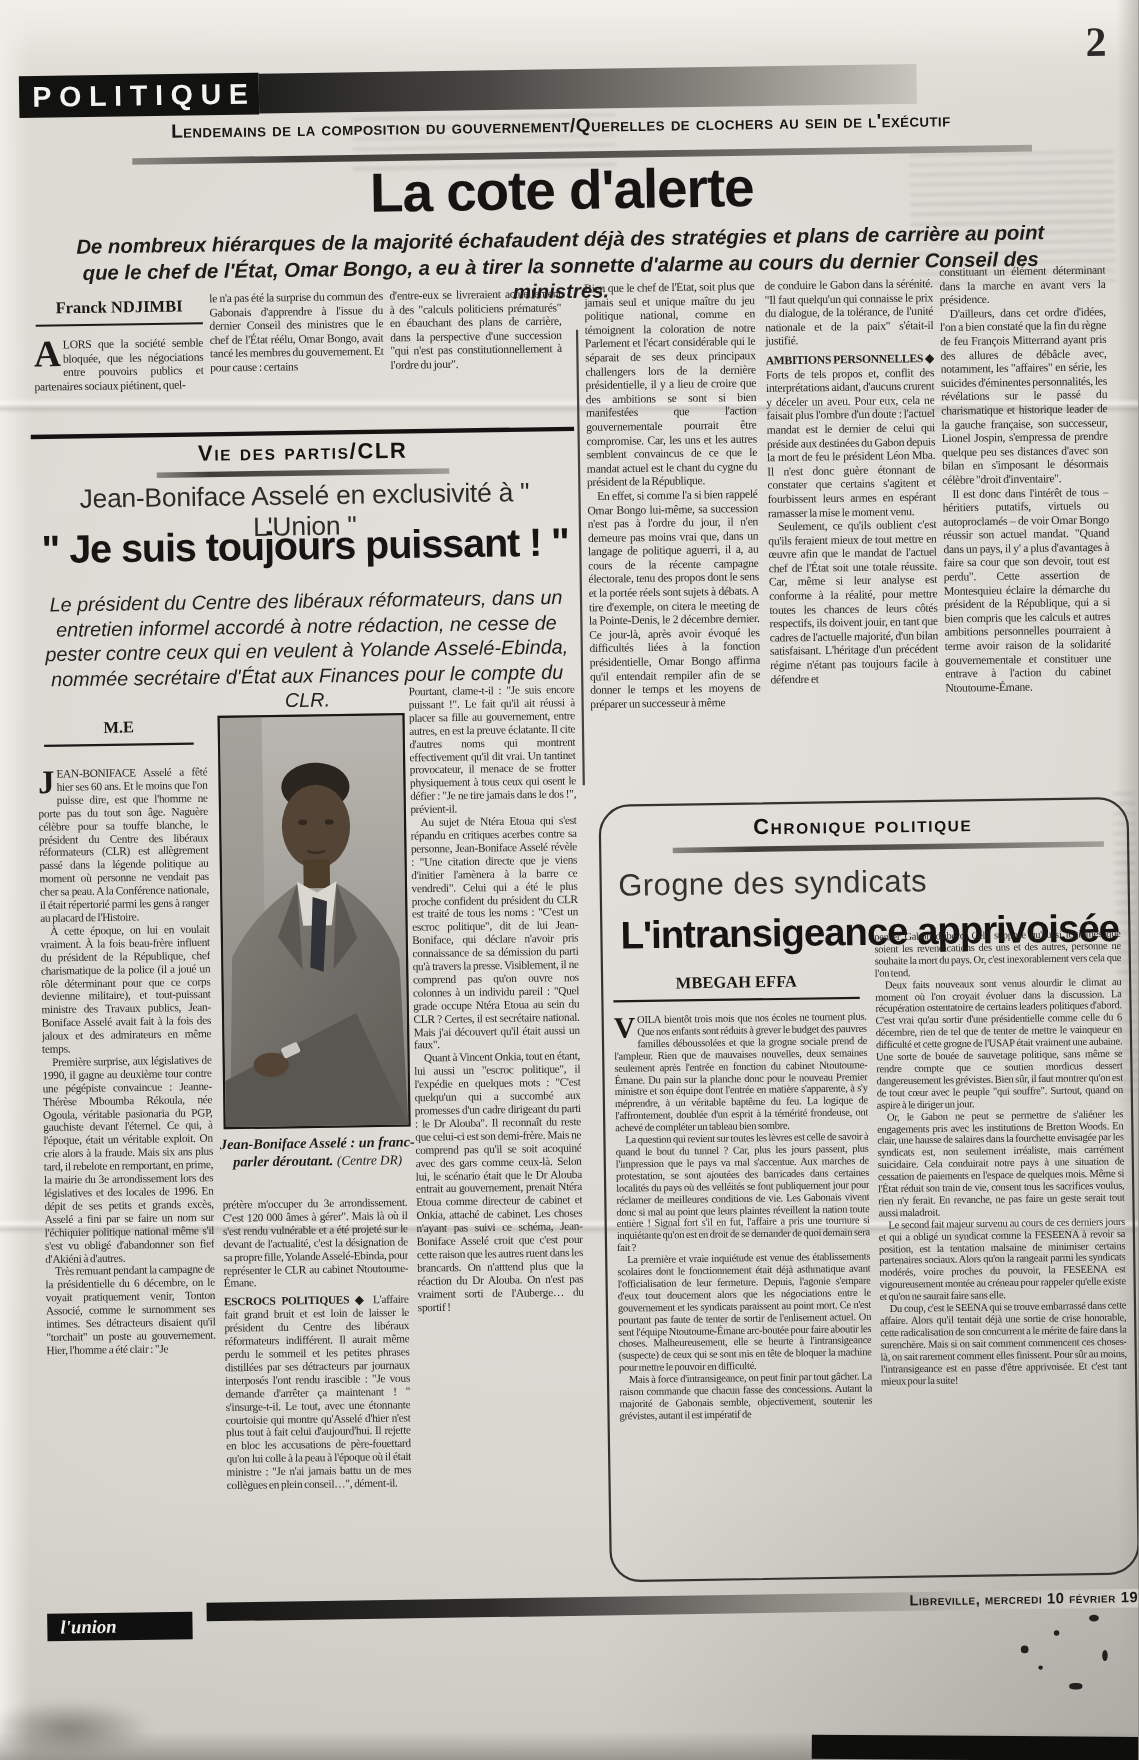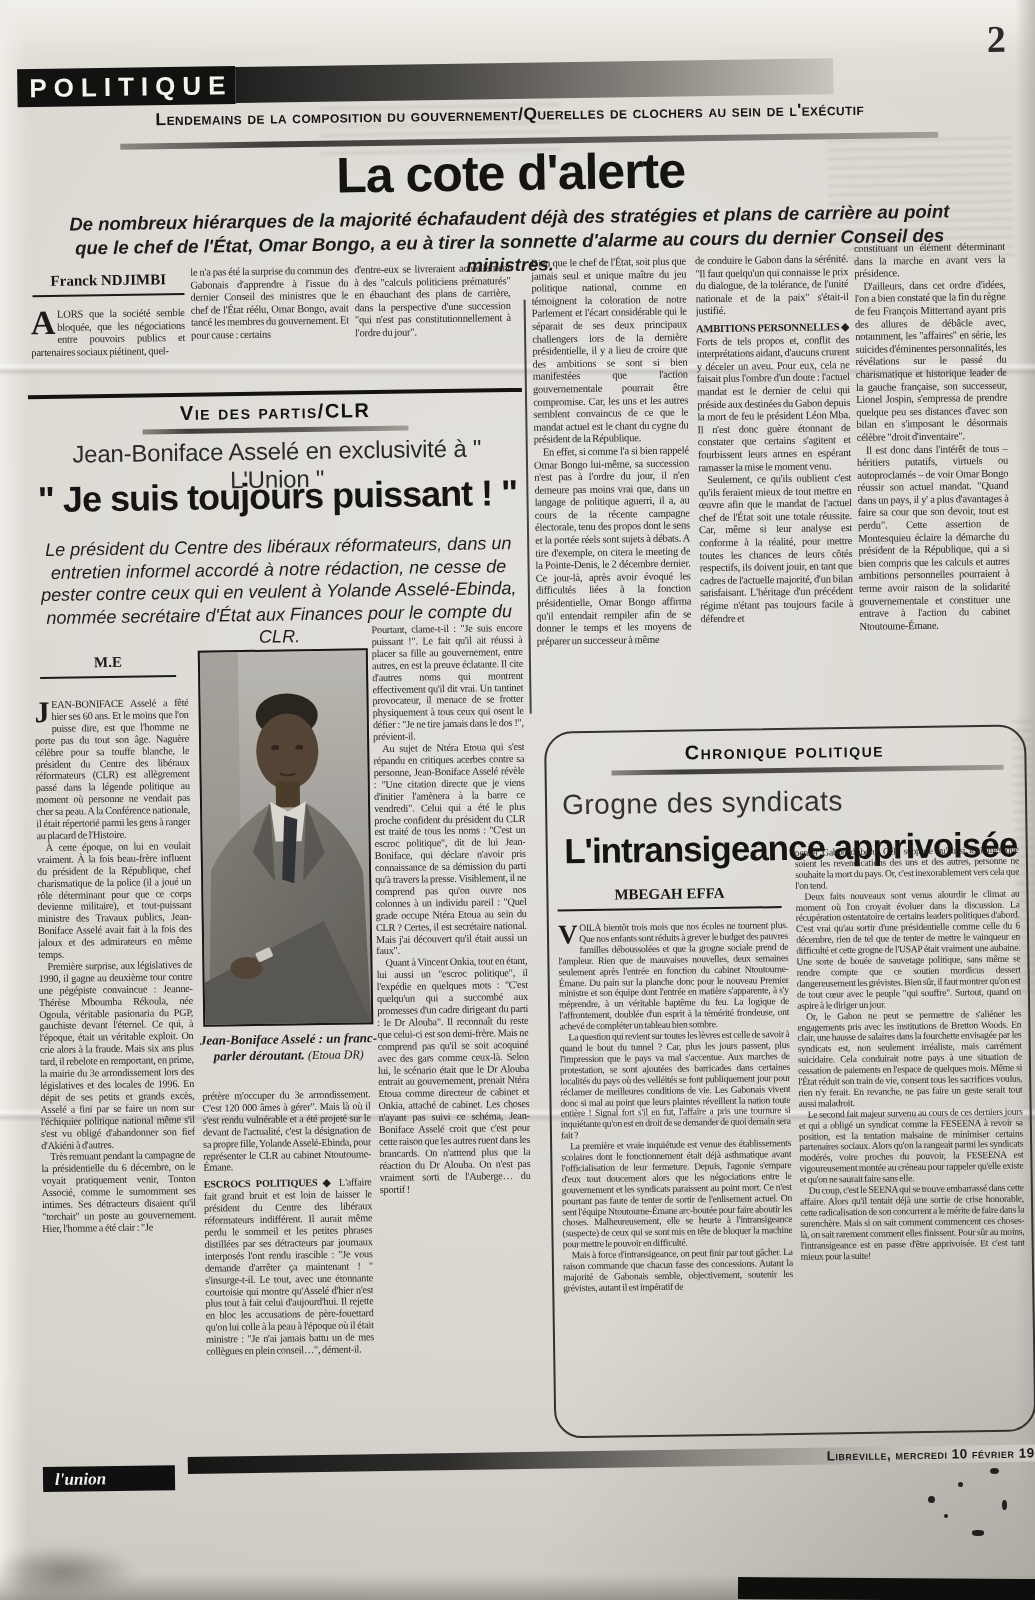--- a/index.html
+++ b/index.html
@@ -169,21 +169,21 @@
         <path d="M68,152 L50,200 L72,230 Z" fill="#4c4944" opacity="0.8"></path>
         <path d="M104,152 L122,202 L100,230 Z" fill="#4c4944" opacity="0.8"></path>
         <path d="M0,330 L120,270 L166,372 L0,372 Z" fill="#514e49"></path>
         <ellipse cx="42" cy="316" rx="16" ry="11" fill="#4b3a2c"></ellipse>
         <rect x="52" y="298" width="16" height="10" rx="2" fill="#c9c6bf" transform="rotate(-24 60 303)"></rect>
         <rect x="0" y="0" width="166" height="372" fill="#ffffff" opacity="0.05"></rect>
       </svg>
     </div>
     <div class="abs cap" style="left:194px;top:1028px;width:182px;">
       <span class="capm">Jean-Boniface Asselé : un franc-parler déroutant.</span>
-      <span class="capc">(Etoua DR)</span>
+      <span class="capc">(Centre DR)</span>
     </div>
 
     <div class="abs col clr-body" style="left:198px;top:1086px;width:168px;height:366px;">
       <p class="first">prétère m'occuper du 3e arrondissement. C'est 120 000 âmes à gérer". Mais là où il s'est rendu vulnérable et a été projeté sur le devant de l'actualité, c'est la désignation de sa propre fille, Yolande Asselé-Ebinda, pour représenter le CLR au cabinet Ntoutoume-Émane.</p>
       <p class="shp"><b>ESCROCS POLITIQUES ◆</b>
         <span>L'affaire fait grand bruit et est loin de laisser le président du Centre des libéraux réformateurs indifférent. Il aurait même perdu le sommeil et les petites phrases distillées par ses détracteurs par journaux interposés l'ont rendu irascible : "Je vous demande d'arrêter ça maintenant ! " s'insurge-t-il. Le tout, avec une étonnante courtoisie qui montre qu'Asselé d'hier n'est plus tout à fait celui d'aujourd'hui. Il rejette en bloc les accusations de père-fouettard qu'on lui colle à la peau à l'époque où il était ministre : "Je n'ai jamais battu un de mes collègues en plein conseil…", dément-il.</span></p>
     </div>
 
     <div class="abs col clr-body" style="left:374px;top:622px;width:151px;height:832px;">
       <p class="first">Pourtant, clame-t-il : "Je suis encore puissant !". Le fait qu'il ait réussi à placer sa fille au gouvernement, entre autres, en est la preuve éclatante. Il cite d'autres noms qui montrent effectivement qu'il dit vrai. Un tantinet provocateur, il menace de se frotter physiquement à tous ceux qui osent le défier : "Je ne tire jamais dans le dos !", prévient-il.</p>

